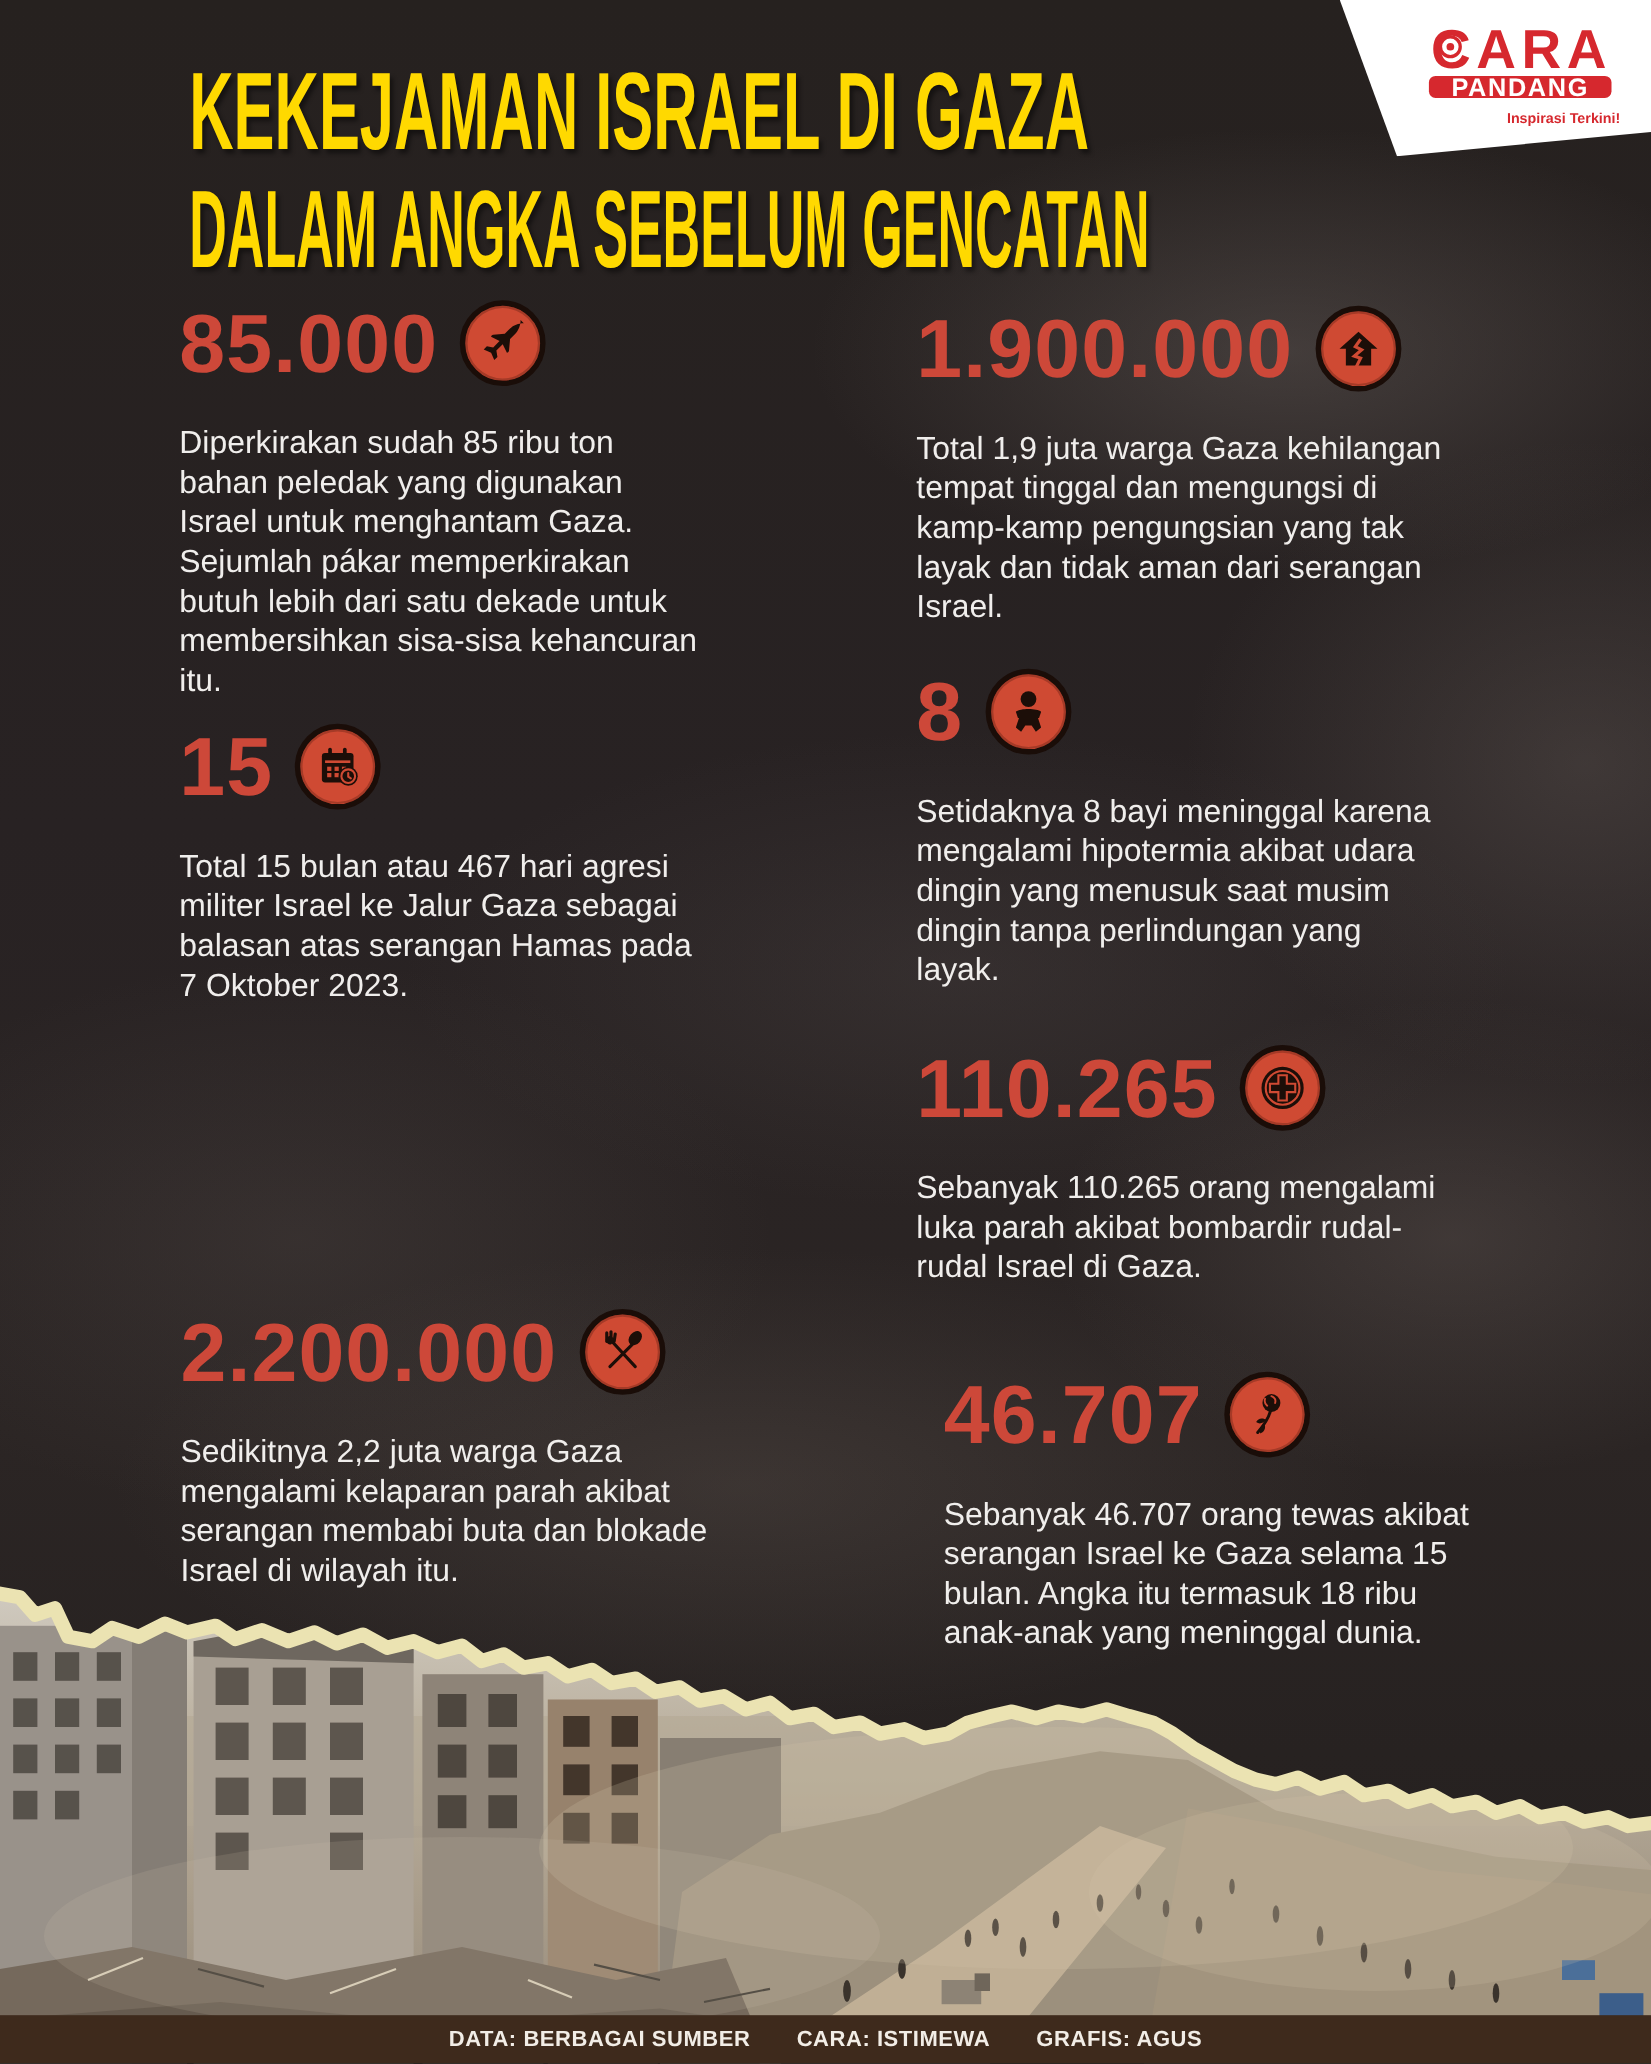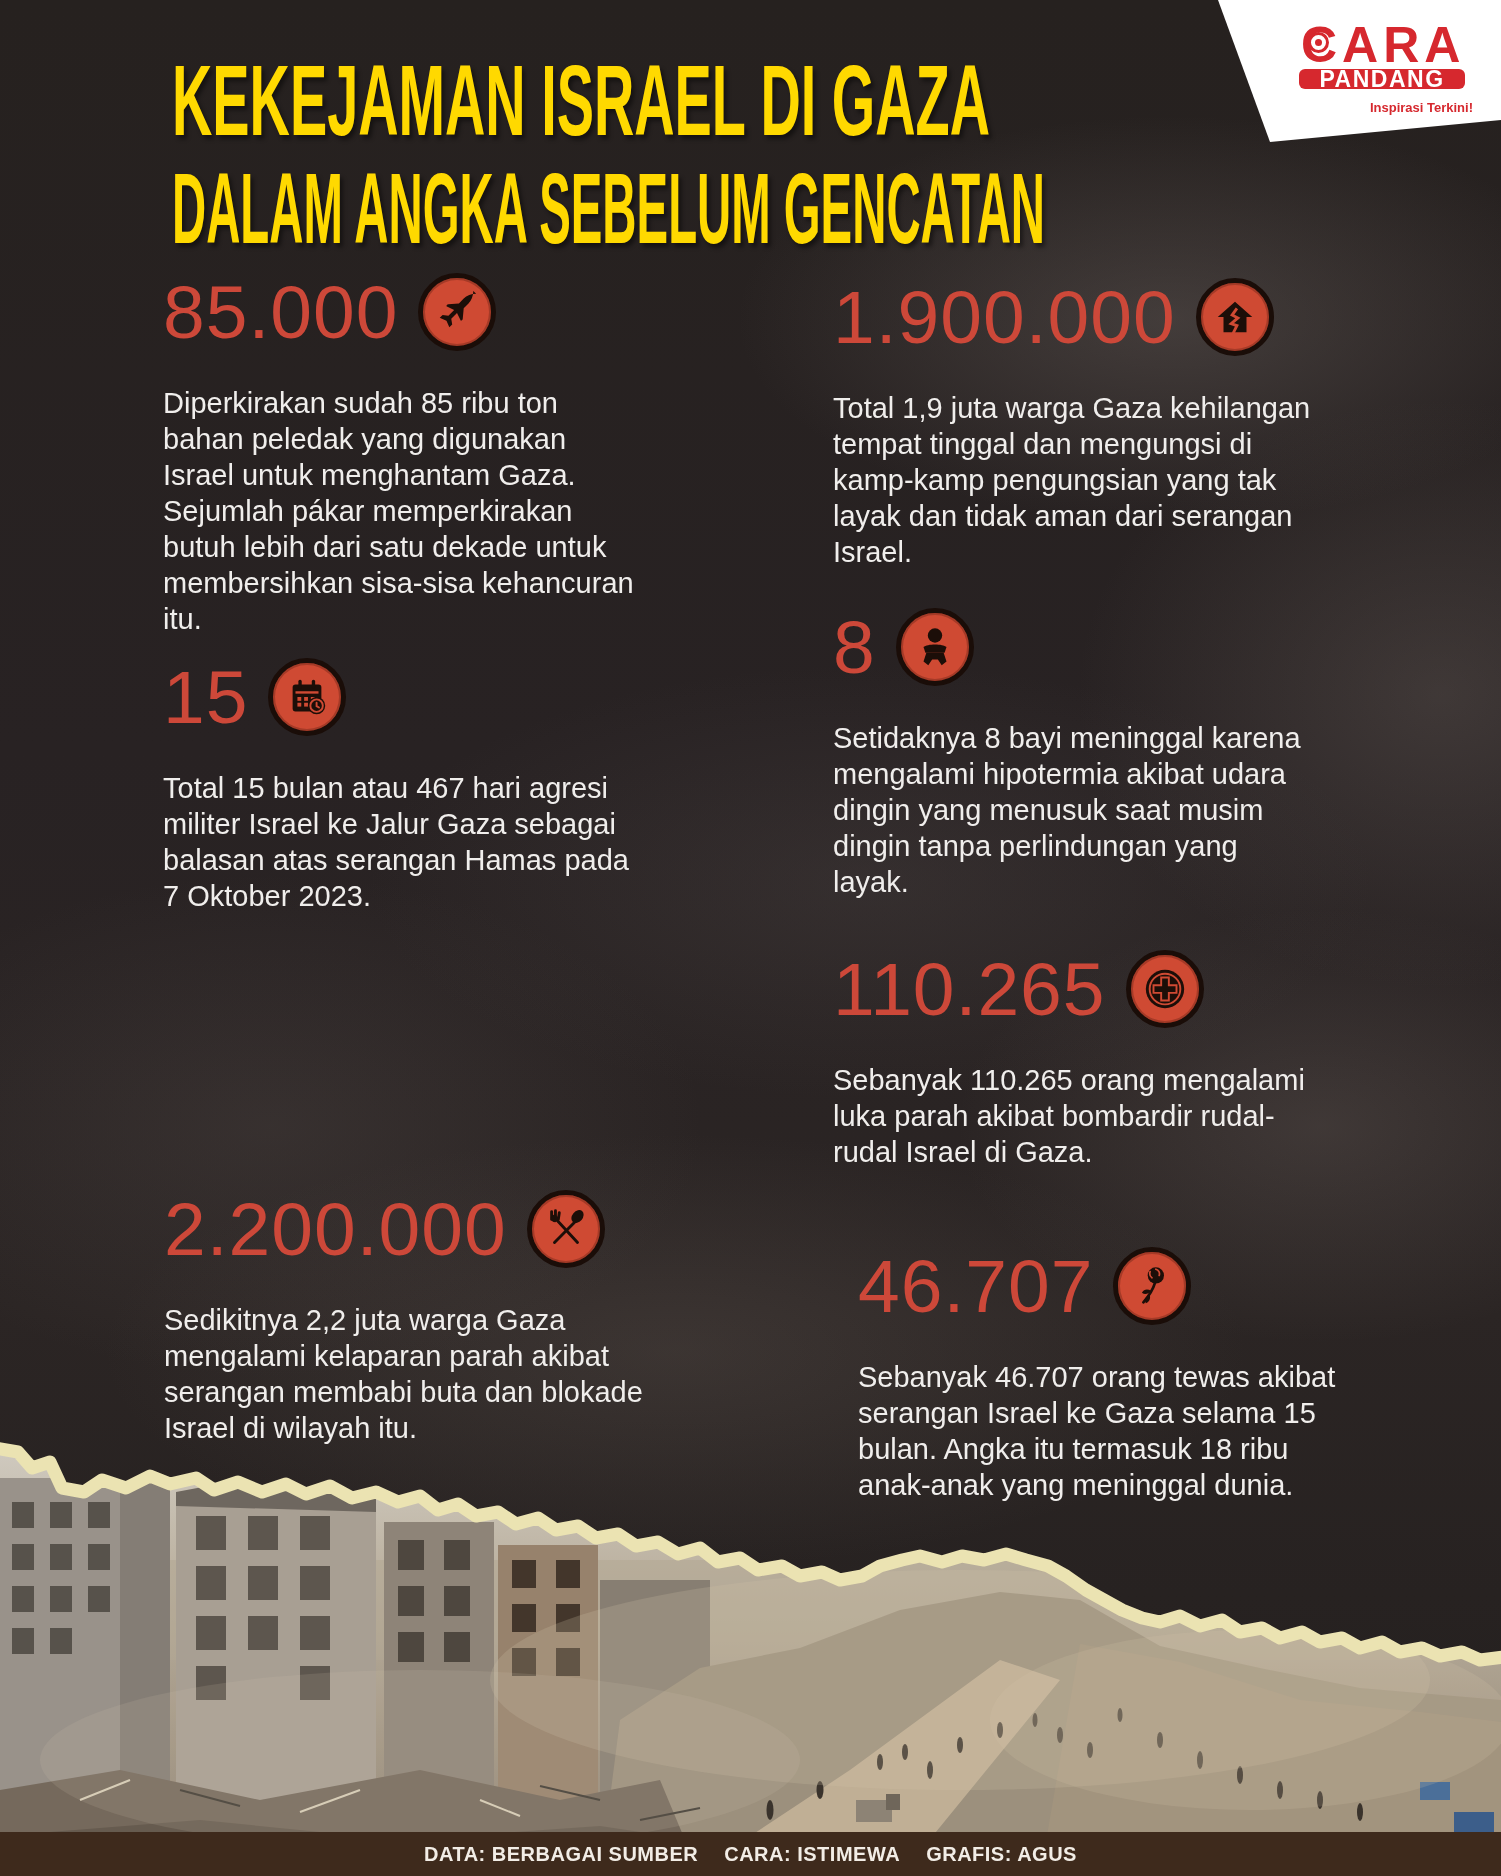--- a/index.html
+++ b/index.html
@@ -31,30 +31,30 @@
   .logo-eye::after{content:"";position:absolute;left:4px;top:4px;width:7px;height:7px;
     border-radius:50%;background:#d6282e;}
   .logo-pandang{position:absolute;left:1299px;top:69px;width:166px;height:20px;background:#d6282e;
     border-radius:6px;color:#fff;font-weight:bold;font-size:23px;display:flex;align-items:center;
     justify-content:center;letter-spacing:1.5px;}
   .logo-tagline{position:absolute;left:1300px;top:100px;width:173px;text-align:right;
     font-size:13px;font-weight:bold;color:#d6282e;}
   
   .stat{position:absolute;width:480px;}
   .stat-head{display:flex;align-items:center;gap:20px;}
-  .stat-value{font-size:75px;font-weight:normal;color:#cd4839;letter-spacing:1px;line-height:1;}
+  .stat-value{font-size:75px;font-weight:bold;color:#cd4839;letter-spacing:1px;line-height:1;}
   .stat-icon{width:78px;height:78px;border-radius:50%;background:#cf4a33;border:5px solid #1a0d08;
     box-sizing:border-box;display:flex;align-items:center;justify-content:center;flex:none;
     box-shadow:inset 0 0 0 2px rgba(40,10,5,.25);}
   .stat-icon svg{width:46px;height:46px;display:block;}
   .stat-desc{margin:34px 0 0;font-size:29px;line-height:36px;color:#f0eeec;}
   
   .photo{position:absolute;left:0;top:1400px;}
   .footer-bar{position:absolute;left:0;top:1832px;width:1501px;height:44px;background:#3e2a1c;
-    display:flex;align-items:center;justify-content:center;gap:26px;
+    display:flex;align-items:center;justify-content:center;gap:42px;
     font-size:20px;font-weight:bold;color:#f2ede6;letter-spacing:.5px;}
 </style>
 </head>
 <body>
 
 <div id="canvas">
 
   <svg class="title-svg" width="1501" height="270">
     <text x="172" y="105" font-size="100" textLength="818" lengthAdjust="spacingAndGlyphs">KEKEJAMAN ISRAEL DI GAZA</text>
     <text x="172" y="213" font-size="100" textLength="873" lengthAdjust="spacingAndGlyphs">DALAM ANGKA SEBELUM GENCATAN</text>

